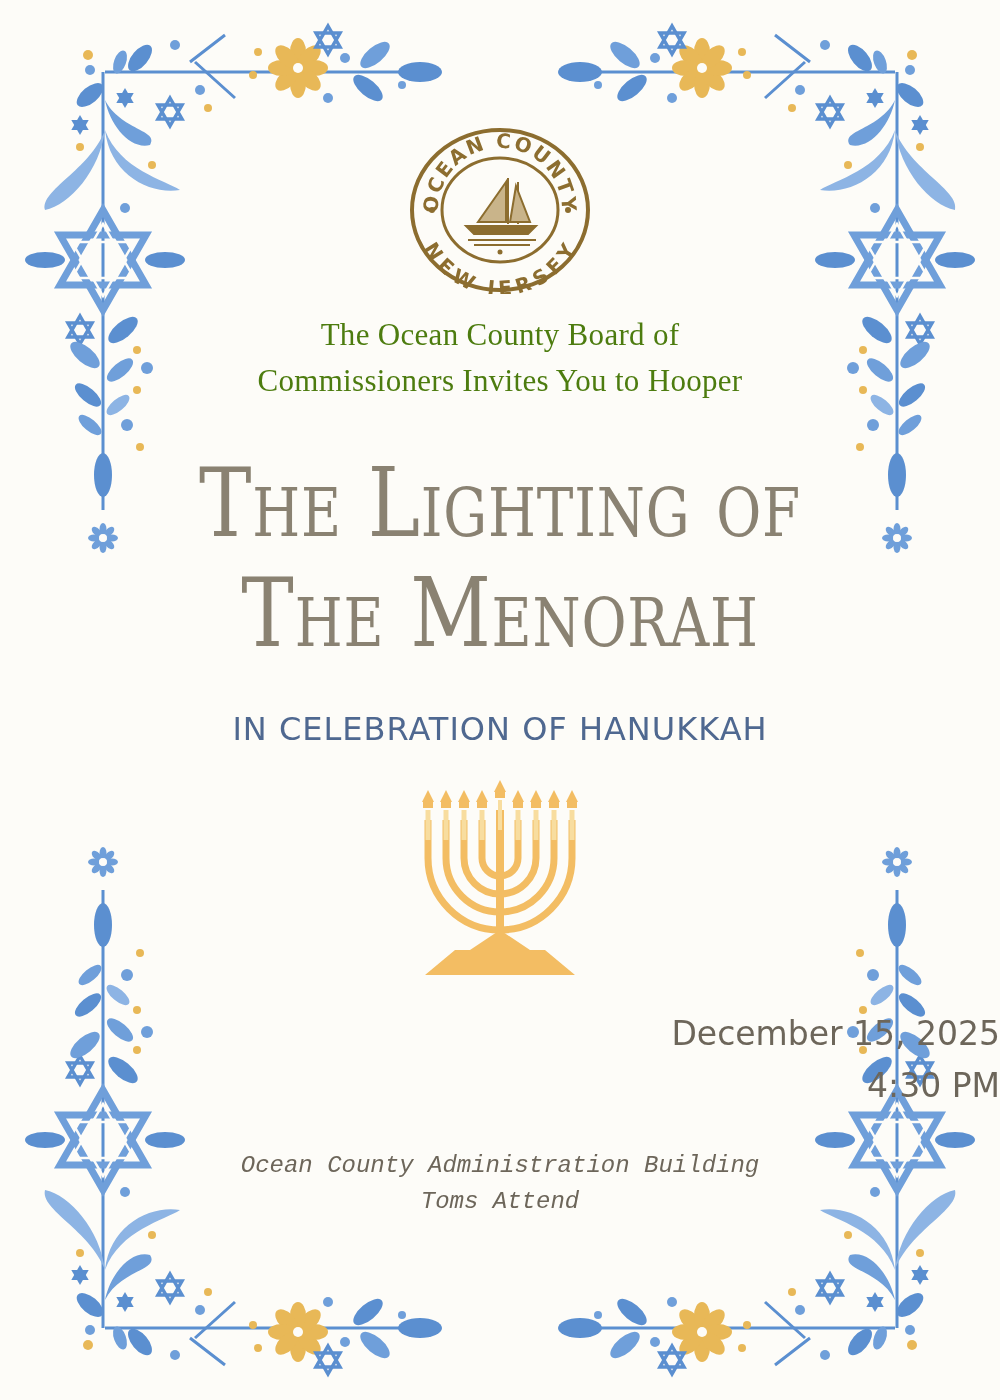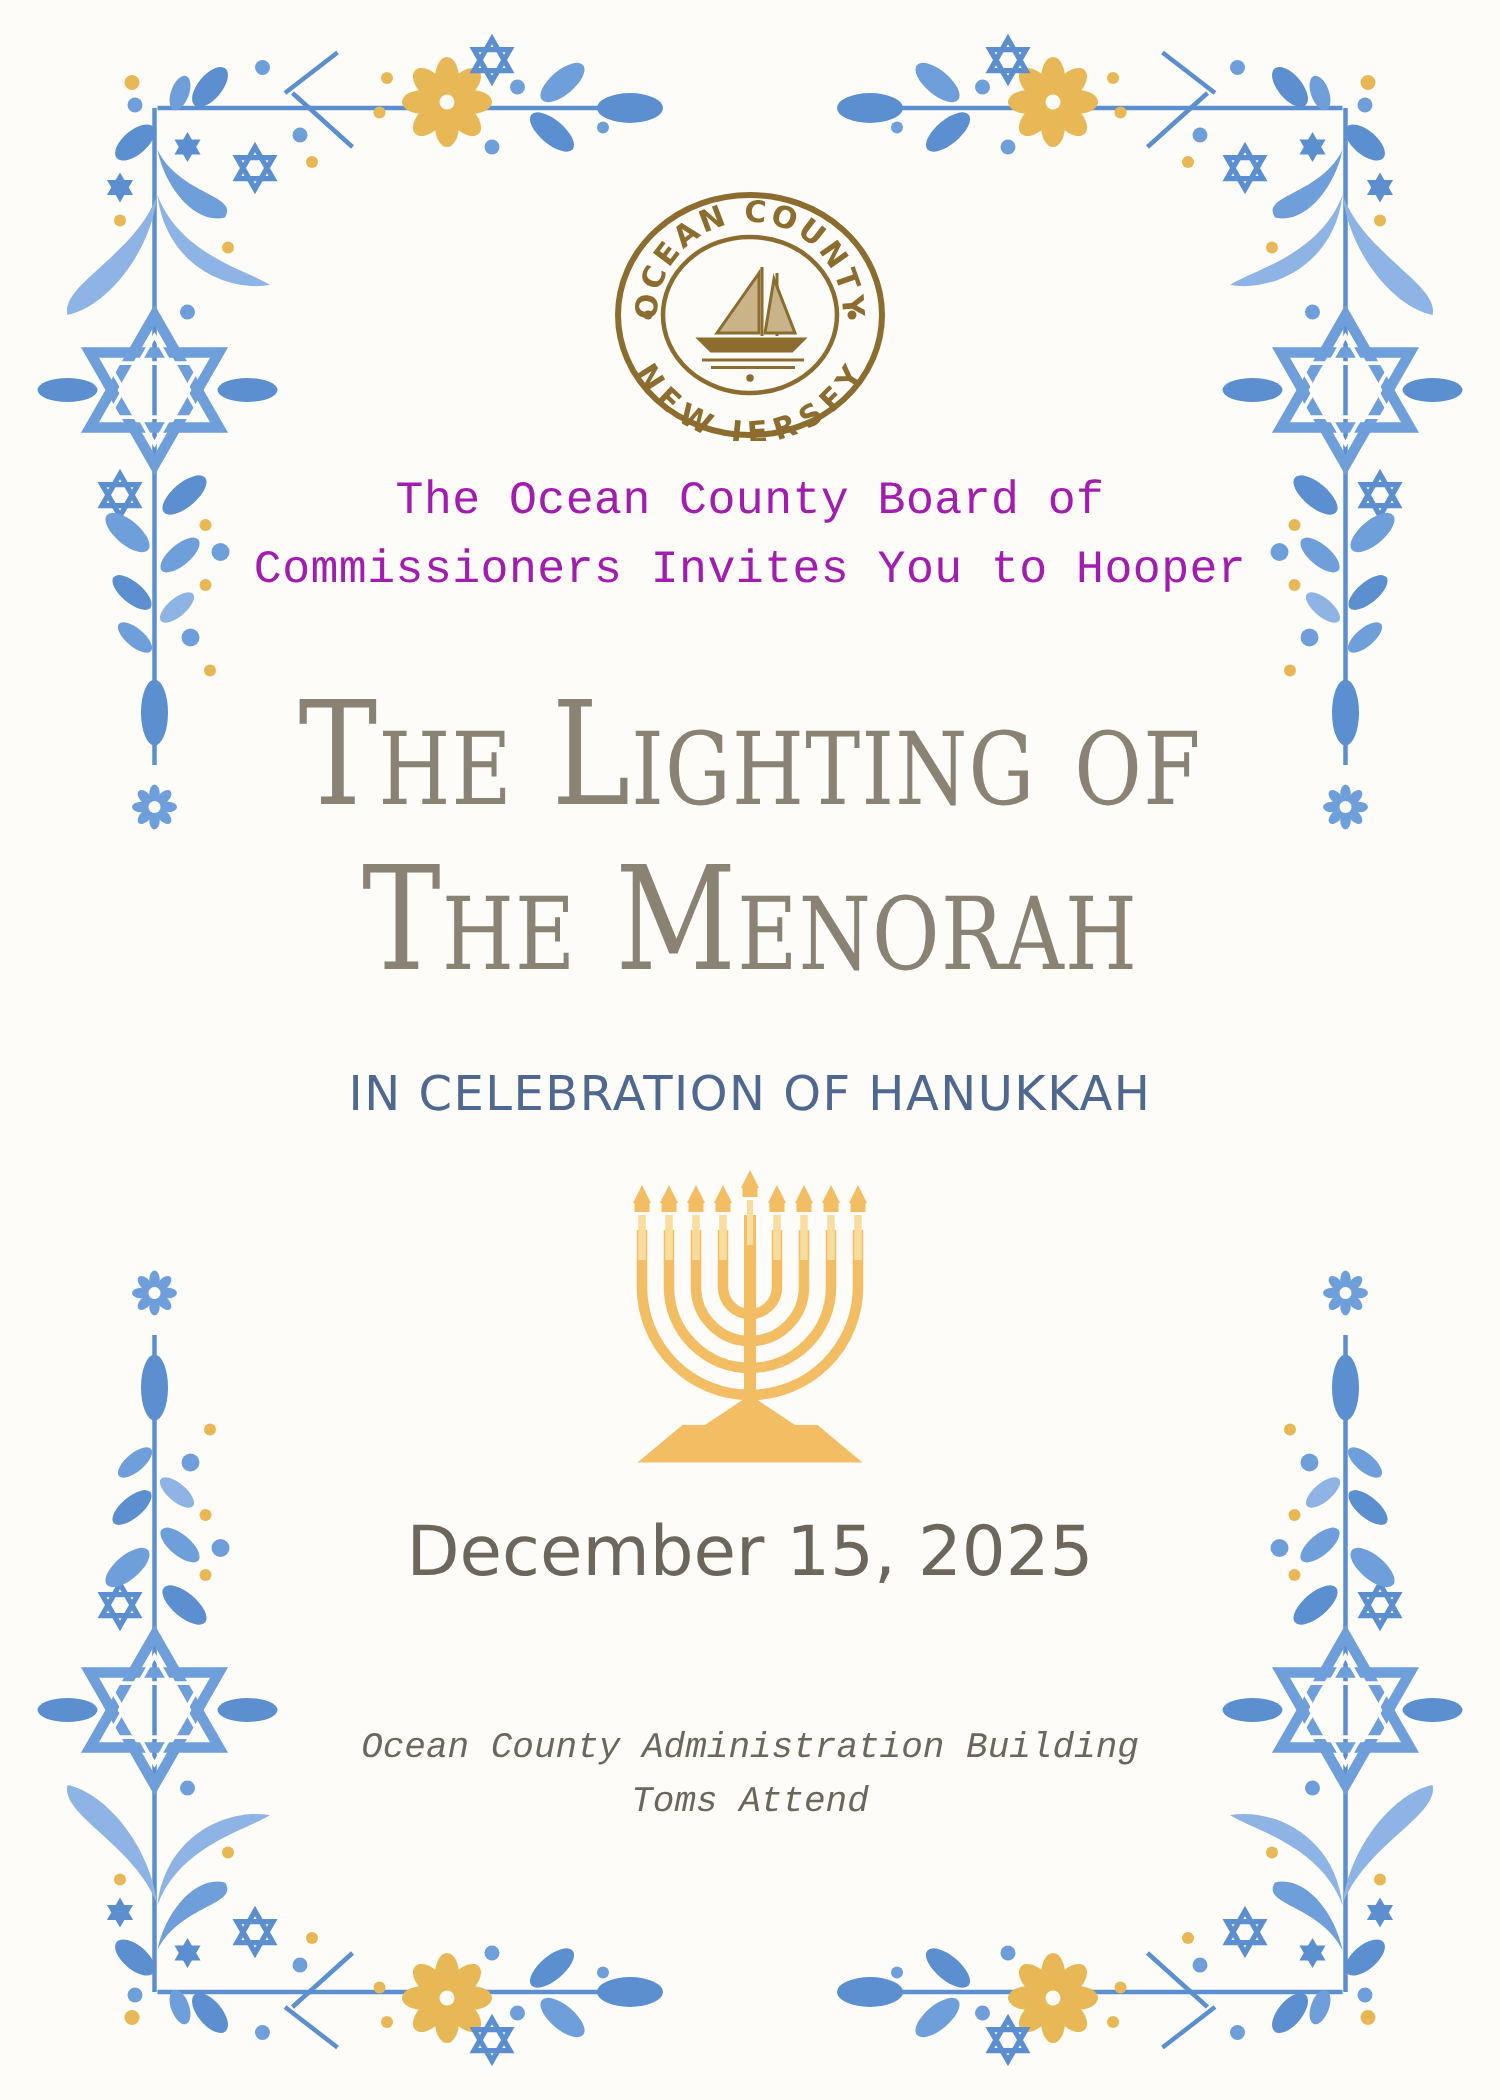--- a/index.html
+++ b/index.html
@@ -1,22 +1,22 @@
 <!DOCTYPE html>
 <html><head>
 <meta charset="utf-8">
 <style>
   html, body { margin: 0; padding: 0; }
   body { width: 1000px; height: 1400px; background: #fdfcf8; position: relative; overflow: hidden; font-family: "DejaVu Sans", sans-serif; }
   .abs { position: absolute; }
   .center-text { position: absolute; left: 0; width: 1000px; text-align: center; }
-  .intro { top: 312px; font-size: 31px; line-height: 46px; color: #a21caf; letter-spacing: 0.3px; font-family: Liberation Mono, monospace; font-weight: 300; }
+  .intro { top: 312px; font-size: 31px; line-height: 46px; color: #4d7c0f; letter-spacing: 0.3px; font-family: Liberation Serif, serif; font-weight: 300; }
   .title { top: 448px; font-family: "DejaVu Serif", serif; color: #8a8272; font-size: 96px; line-height: 110px; letter-spacing: 1px; font-variant: small-caps; transform: scaleX(0.82); transform-origin: 500px 0; }
   .subtitle { top: 710px; font-size: 32px; color: #4f6890; letter-spacing: 1px; }
-  .date { top: 1008px; font-size: 46px; line-height: 52px; color: #6d665a; }
+  .date { top: 1008px; font-size: 33px; line-height: 52px; color: #6d665a; text-align: right; }
   .location { top: 1148px; font-family: Liberation Mono, monospace; font-style: italic; font-size: 24px; line-height: 36px; color: #6d665a; }
   svg { display: block; }
 </style>
 </head>
 <body>
 
 <svg width="0" height="0" style="position:absolute">
   <defs>
     <g id="star-big">
       <polygon points="0,-50 43,25 -43,25" fill="none" stroke="#6f9fda" stroke-width="7"></polygon>
@@ -221,18 +221,19 @@
 <div class="center-text subtitle">IN CELEBRATION OF HANUKKAH</div>
 
 <div class="abs" style="left:400px;top:770px;">
   <svg width="200" height="210" viewBox="0 0 200 210">
       <use href="#menorah-shape"></use>
     </svg>
 </div>
 
 <div class="center-text date">
   <div>December 15, 2025</div>
+  <div>4:30 PM</div>
 </div>
 
 <div class="center-text location">
   <div>Ocean County Administration Building</div>
   <div>Toms Attend</div>
 </div>
 
 </body></html>

